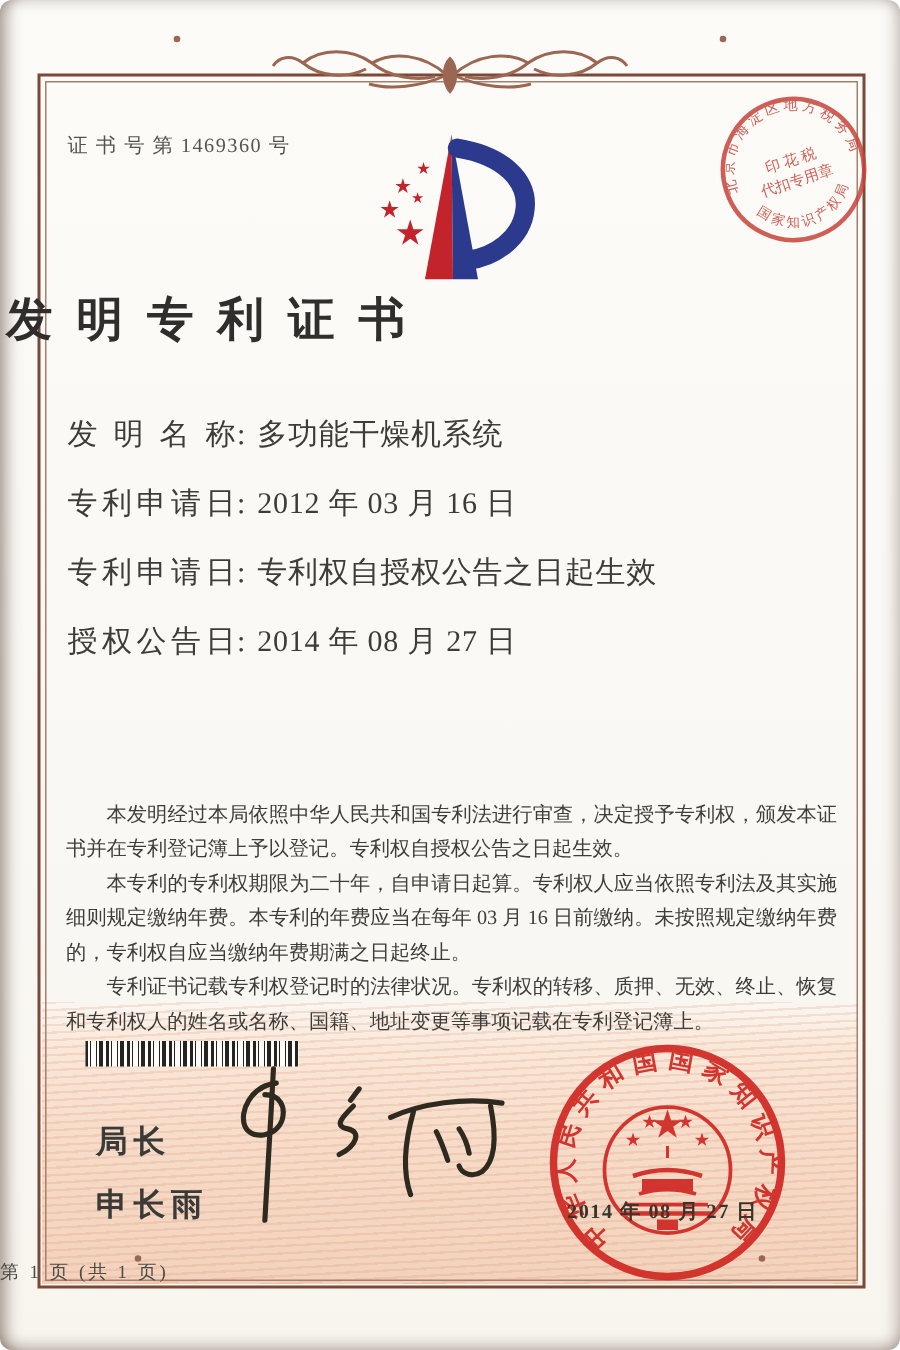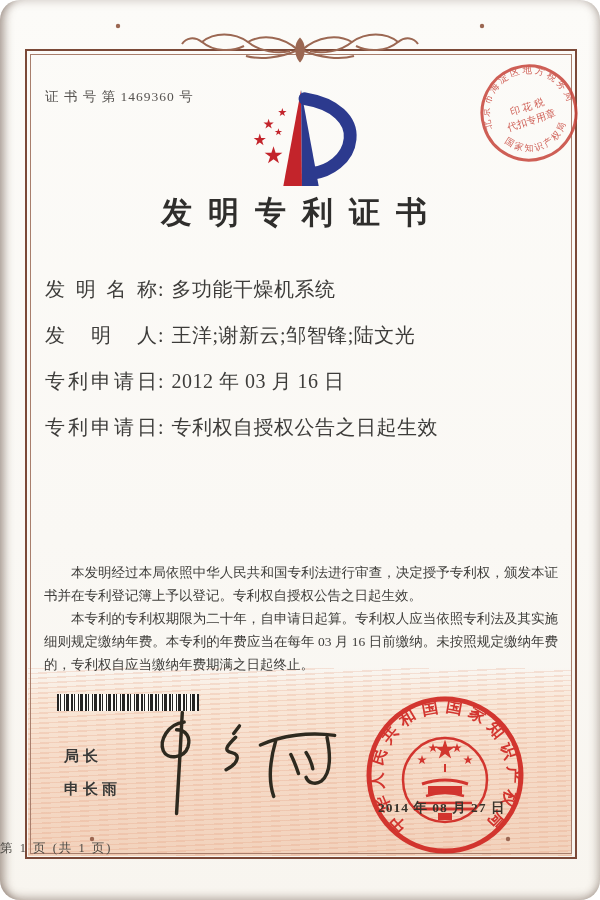--- a/index.html
+++ b/index.html
@@ -1,18 +1,18 @@
 <!DOCTYPE html>
 <html><head>
 <meta charset="utf-8">
 <style>
   html,body{margin:0;padding:0;background:#ffffff;}
   body{width:600px;height:900px;overflow:hidden;
        font-family:"Liberation Serif","DejaVu Serif",serif;}
-  .paper{position:relative;width:600px;height:900px;border-radius:20px;
+  .paper{position:relative;width:600px;height:900px;border-radius:8px;
     background:linear-gradient(180deg,#fcfbf8 0%,#faf8f4 60%,#f8f5ef 100%);
     box-shadow:inset 14px 0 10px -10px rgba(96,74,62,.55),
                inset -12px 0 10px -10px rgba(96,74,62,.40),
                inset 0 -12px 10px -10px rgba(96,74,62,.45),
                inset 0 10px 8px -8px rgba(96,74,62,.22);}
   .abs{position:absolute;}
 
   
   .band{left:28px;top:668px;width:544px;height:188px;z-index:1;
     background:
@@ -27,39 +27,39 @@
   .orn-top{left:178px;top:26px;}
   .orn-tl{left:46px;top:8px;}
   .orn-tr{left:469px;top:8px;transform:scaleX(-1);}
   .orn-bl{left:20px;top:772px;transform:scaleY(-1);}
   .orn-br{left:495px;top:772px;transform:scale(-1,-1);}
 
   .cert-no{left:45px;top:88px;font-size:13.5px;color:#55524f;letter-spacing:1px;z-index:4;}
   .logo{left:226px;top:84px;z-index:4;}
   .tax-seal{left:477px;top:61px;z-index:4;transform:rotate(-18deg);opacity:.85;}
 
-  .title{left:0;top:192px;width:100%;margin:0;text-align:center;font-size:31px;font-weight:600;
+  .title{left:0;top:192px;width:100%;margin:0;text-align:left;font-size:31px;font-weight:600;
     color:#2f2e2c;letter-spacing:16px;padding-left:4px;box-sizing:border-box;z-index:4;}
 
   .fields{left:45px;top:276px;width:500px;z-index:4;}
   .frow{height:18px;margin-bottom:28px;font-size:20px;color:#3d3c3a;white-space:nowrap;}
   .flabel{display:inline-block;width:112px;text-align-last:justify;text-align:justify;}
   .fcolon{margin:0 8px 0 1px;}
   .fvalue{letter-spacing:.5px;}
 
-  .body-text{left:44px;top:561px;width:514px;z-index:4;font-size:13.5px;line-height:23px;
+  .body-text{left:44px;top:531px;width:514px;z-index:4;font-size:13.5px;line-height:23px;
     color:#3e3d3a;text-align:justify;}
   .body-text p{margin:0;text-indent:2em;}
 
   .barcode{left:57px;top:694px;width:142px;height:17px;z-index:5;
     background:repeating-linear-gradient(90deg,#242423 0 2px,#fdfcf9 2px 3px,#242423 3px 4px,
       #fdfcf9 4px 7px,#242423 7px 8px,#fdfcf9 8px 9px,#242423 9px 12px,#fdfcf9 12px 14px);}
 
   .signer{left:64px;top:747px;z-index:5;font-family:"Liberation Sans","DejaVu Sans",sans-serif;
-    font-size:15px;color:#3a3a38;letter-spacing:4px;font-weight:600;}
+    font-size:21px;color:#3a3a38;letter-spacing:4px;font-weight:600;}
   .signer .role{margin-bottom:14px;}
   .sig{left:148px;top:704px;z-index:6;}
 
   .office-seal{left:362px;top:692px;z-index:5;opacity:.9;}
   .seal-date{left:378px;top:799px;z-index:7;font-size:13.5px;font-weight:700;color:#39342c;
     letter-spacing:1px;white-space:nowrap;}
 
   .page-footer{left:0;top:840px;width:100%;text-align:left;font-size:12.5px;color:#4c4a45;
     letter-spacing:2px;z-index:5;}
 
@@ -148,33 +148,34 @@
     <text x="52" y="63" font-size="10" text-anchor="middle" fill="#c7443a">代扣专用章</text>
   </svg>
 
   <h1 class="abs title">发明专利证书</h1>
 
   <div class="abs fields">
     <div class="frow">
       <span class="flabel">发明名称</span><span class="fcolon">:</span><span class="fvalue">多功能干燥机系统</span>
     </div>
     <div class="frow">
-      <span class="flabel">发明人</span><span class="fcolon">:</span><span class="fvalue">王洋;谢新云;邹智锋;陆文光</span>
-    </div>
-    <div class="frow">
       <span class="flabel">专利申请日</span><span class="fcolon">:</span><span class="fvalue">2012 年 03 月 16 日</span>
     </div>
     <div class="frow">
       <span class="flabel">专利申请日</span><span class="fcolon">:</span><span class="fvalue">专利权自授权公告之日起生效</span>
+    </div>
+    <div class="frow">
+      <span class="flabel">授权公告日</span><span class="fcolon">:</span><span class="fvalue">2014 年 08 月 27 日</span>
     </div>
   </div>
 
   <div class="abs body-text">
     <p>本发明经过本局依照中华人民共和国专利法进行审查，决定授予专利权，颁发本证书并在专利登记簿上予以登记。专利权自授权公告之日起生效。</p>
     <p>本专利的专利权期限为二十年，自申请日起算。专利权人应当依照专利法及其实施细则规定缴纳年费。本专利的年费应当在每年 03 月 16 日前缴纳。未按照规定缴纳年费的，专利权自应当缴纳年费期满之日起终止。</p>
+    <p>专利证书记载专利权登记时的法律状况。专利权的转移、质押、无效、终止、恢复和专利权人的姓名或名称、国籍、地址变更等事项记载在专利登记簿上。</p>
   </div>
 
   <div class="abs barcode"></div>
 
   <div class="abs signer">
     <div class="role">局长</div>
     <div class="name">申长雨</div>
   </div>
 
   <svg class="abs sig" width="200" height="120" viewBox="0 0 210 120">

